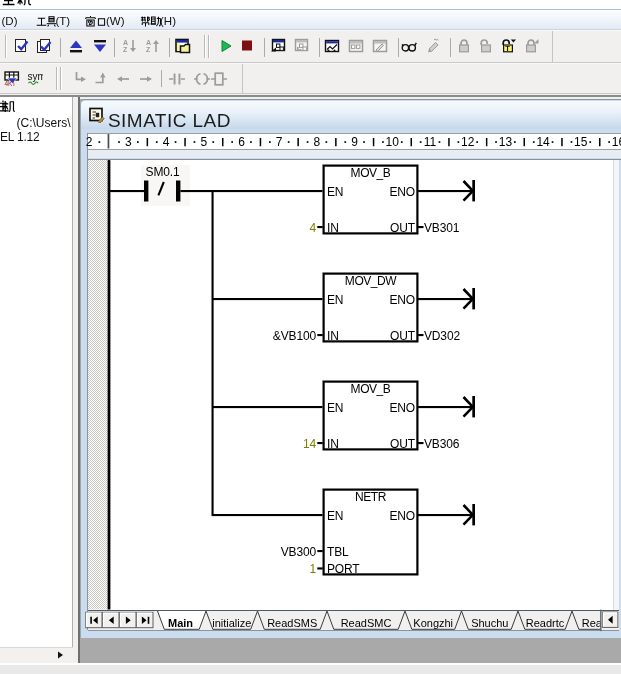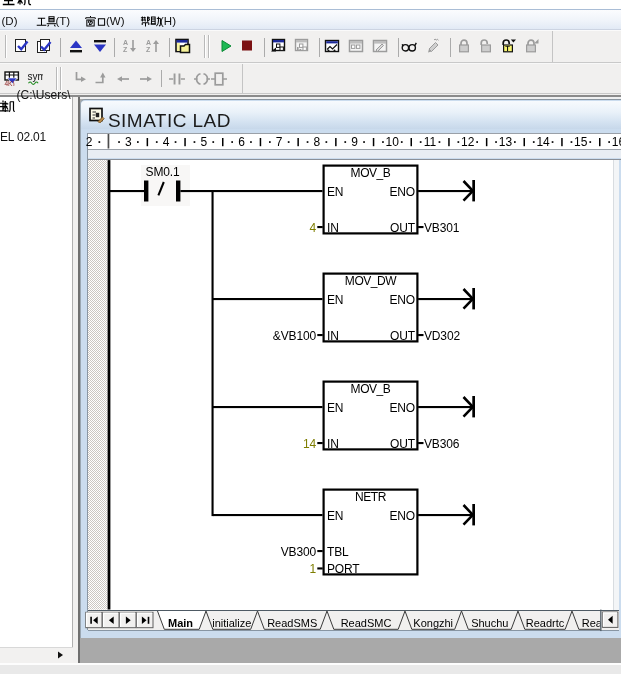--- a/index.html
+++ b/index.html
@@ -248,22 +248,22 @@
     </g>
   </svg>
 <svg class="a" style="left:2px;top:100px" width="13" height="13" viewBox="0 0 12 12">
 <g stroke="#000" stroke-width="1.1" fill="none">
 <path d="M3 1 V11 M0.5 3.5 H5.8"></path>
 <path d="M3 5 L1 8.6 M3.2 5 L5.5 8.8"></path>
 <path d="M7.5 1.6 V8.6 Q7.5 10.4 6.4 10.8"></path>
 <path d="M7.5 1.6 H10.6 V8.6 Q10.6 10.8 11.8 10.4"></path>
 </g>
   </svg>
-<div class="a" style="left:16.5px;top:88px;white-space:nowrap;font-size:12px;color:#111">(C:\Users\</div>
-<div class="a" style="left:0px;top:130px;white-space:nowrap;font-size:12px;color:#111;letter-spacing:-0.2px">EL 02.01</div>
+<div class="a" style="left:16.5px;top:116px;white-space:nowrap;font-size:12px;color:#111">(C:\Users\</div>
+<div class="a" style="left:0px;top:130px;white-space:nowrap;font-size:12px;color:#111;letter-spacing:-0.2px">EL 1.12</div>
 <div class="a" style="left:78px;top:97px;width:1.8px;height:566px;background:#6f6f6f"></div>
 <div class="a" style="left:79.8px;top:97px;width:541.2px;height:566px;background:#a9a9a9"></div>
 <div class="a" style="left:79.8px;top:97px;width:541.2px;height:2px;background:#eff0f1"></div>
 <div class="a" style="left:79.8px;top:99px;width:541.2px;height:539px;background:#cbdcee;border-radius:5px 0 0 0;border-top:1.5px solid #8a959f;border-left:1px solid #9aa6b1;box-sizing:border-box"></div>
 <div class="a" style="left:81px;top:100.5px;width:540px;height:28.5px;background:linear-gradient(180deg,#f7fafd 0%,#e9f1f9 40%,#d4e2f1 75%,#c7d8ea 100%);border-radius:4px 0 0 0"></div>
 <svg class="a" style="left:89px;top:107px" width="16" height="16" viewBox="0 0 16 16">
     <rect x="1" y="1.5" width="12" height="12" fill="#fdfbe8" stroke="#111" stroke-width="1.7"></rect>
     <path d="M3.5 5 H7 M3.5 8 H6.5 M3.5 11 H6" stroke="#333" stroke-width="1.1"></path>
     <rect x="6.8" y="5.8" width="3.4" height="4.4" fill="#222"></rect>
     <path d="M9 14.5 L13.5 10 L15.2 11.7 L10.7 16.2 Z" fill="#b98a4a" stroke="#6b4a1a" stroke-width="0.8"></path>

